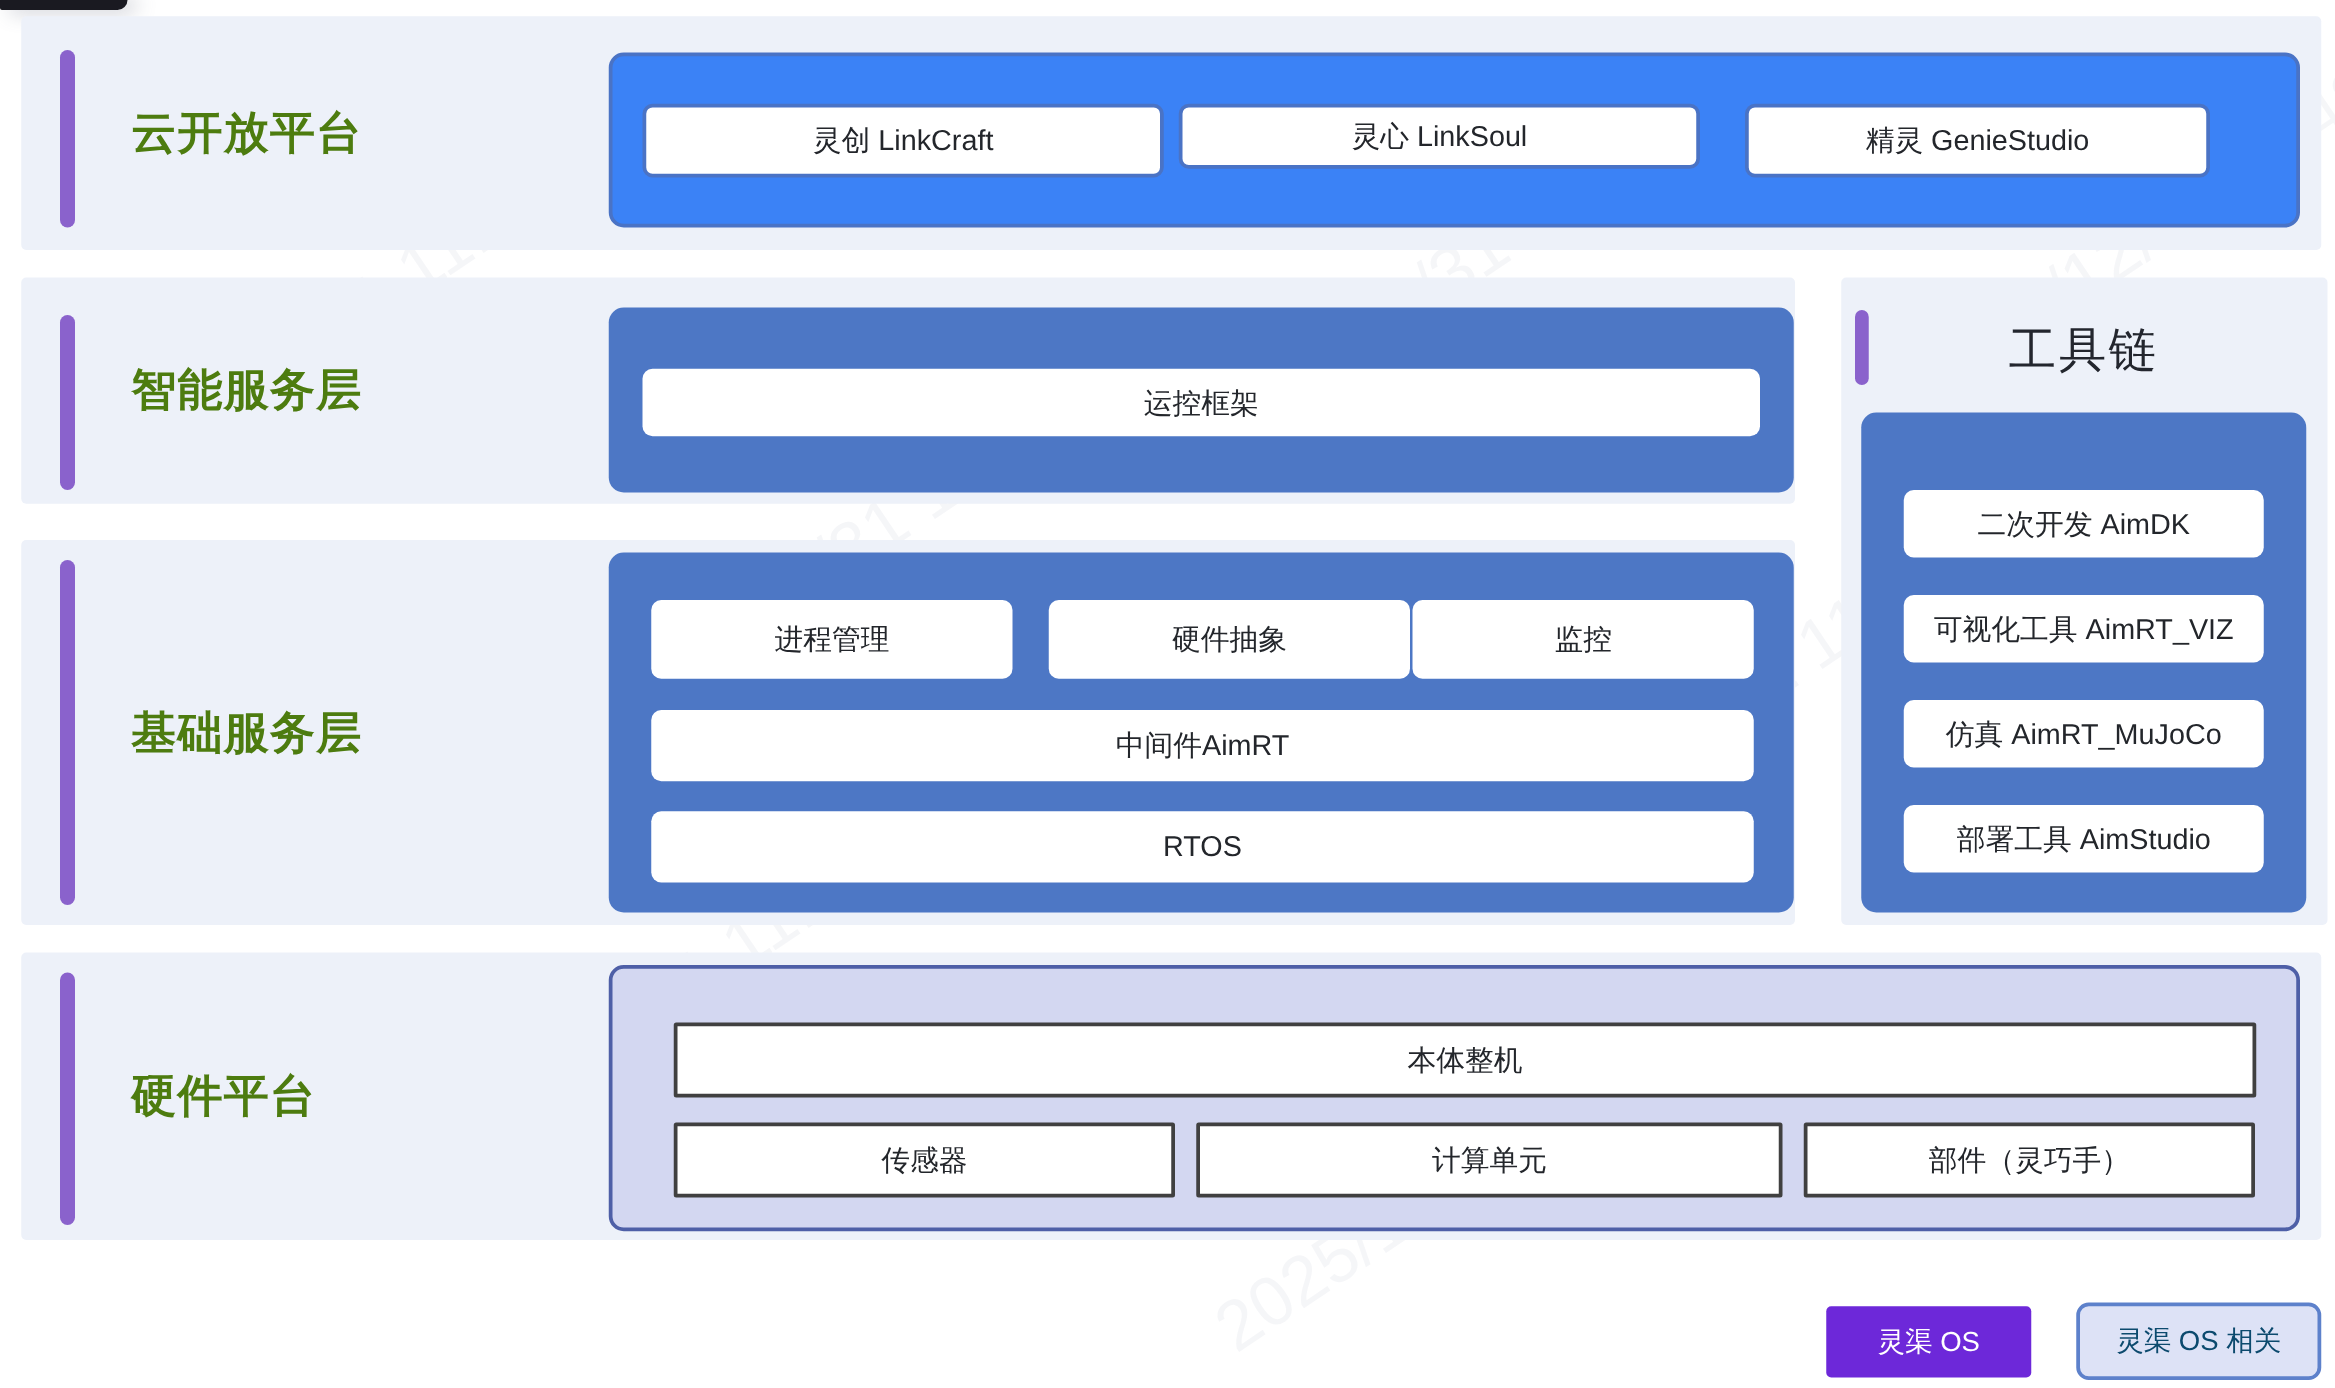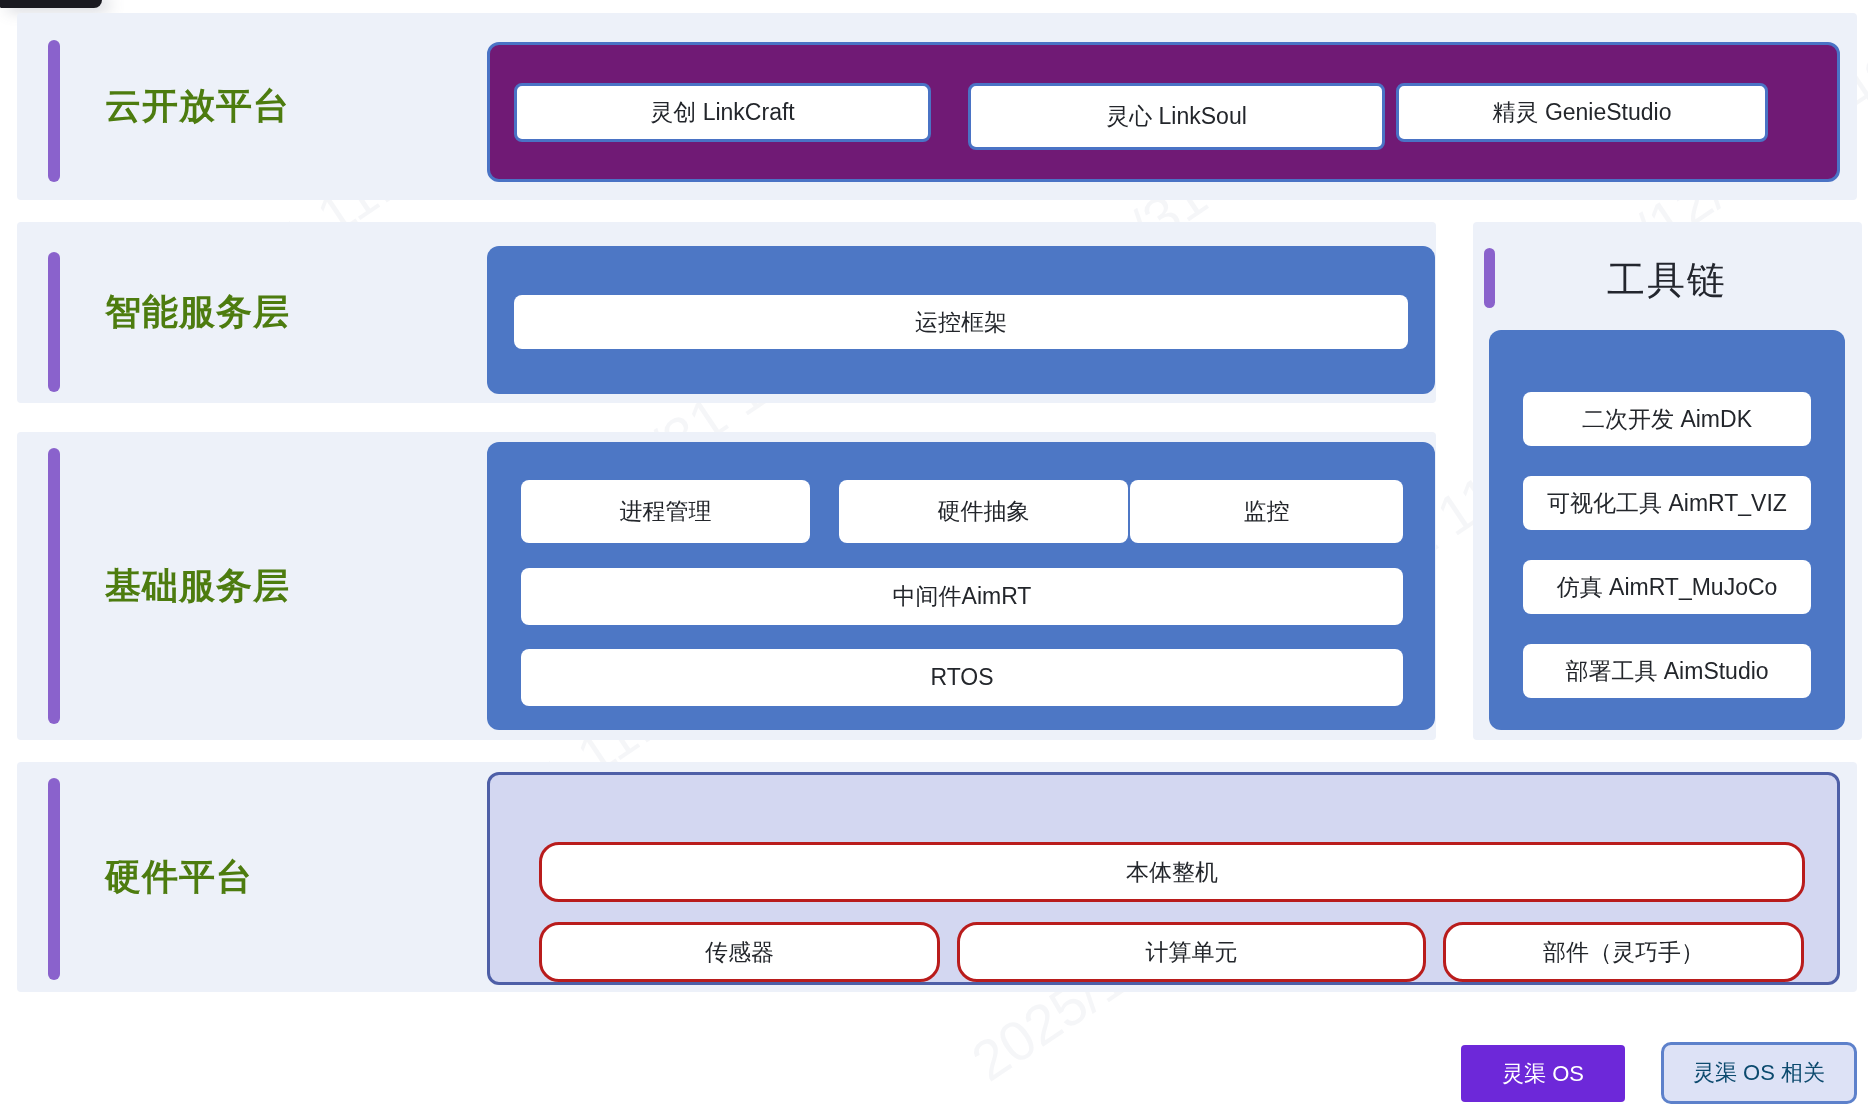--- a/index.html
+++ b/index.html
@@ -15,29 +15,29 @@
     position:absolute;display:flex;align-items:center;
     font-size:36px;font-weight:700;color:#4d7c0f;letter-spacing:1px;
   }
   .bluebox{position:absolute;background:#4d77c5;border-radius:12px;}
   .card{
     position:absolute;background:#ffffff;border-radius:8px;
     display:flex;align-items:center;justify-content:center;
     font-size:23px;color:#23262b;box-sizing:border-box;white-space:nowrap;
   }
   .cloud-container{
-    position:absolute;background:#701a75;border:3px solid #4a73c5;
+    position:absolute;background:#3b82f6;border:3px solid #4a73c5;
     border-radius:12px;box-sizing:border-box;
   }
   .cloud-container .card{border:3px solid #4a73c5;}
   .hw-container{
     position:absolute;background:#d3d7f1;border:3px solid #4e5fa7;
     border-radius:12px;box-sizing:border-box;
   }
-  .hw-container .card{border:3px solid #b91c1c;border-radius:20px;margin-top:24px;}
+  .hw-container .card{border:3px solid #404040;border-radius:2px;}
   .tools-title{
     position:absolute;display:flex;align-items:center;justify-content:center;
     font-size:38px;font-weight:500;color:#23262e;letter-spacing:2px;text-align:center;
   }
   .legend-chip-solid{
     position:absolute;background:#6d28d9;border-radius:4px;
     display:flex;align-items:center;justify-content:center;
     color:#ffffff;font-size:22px;white-space:nowrap;
   }
   .legend-chip-outline{
@@ -66,21 +66,21 @@
 <span class="wm" style="left:1520px;top:280px">2025/12/31 11:42</span>
 <span class="wm" style="left:960px;top:1040px">2025/12/31 11:42</span>
 
 <div class="corner-artifact"></div>
 
 <div class="panel" style="left:17px;top:13px;width:1840px;height:187px">
   <div class="vbar" style="left:31px;top:27px;height:142px"></div>
   <div class="layer-title" style="left:88px;top:0;height:187px">云开放平台</div>
   <div class="cloud-container" style="left:470px;top:29px;width:1353px;height:140px">
     <div class="card" style="left:24px;top:38px;width:417px;height:59px">灵创 LinkCraft</div>
-    <div class="card" style="left:478px;top:38px;width:417px;height:67px">灵心 LinkSoul</div>
+    <div class="card" style="left:453px;top:38px;width:417px;height:52px">灵心 LinkSoul</div>
     <div class="card" style="left:906px;top:38px;width:372px;height:59px">精灵 GenieStudio</div>
   </div>
 </div>
 
 <div class="panel" style="left:17px;top:222px;width:1419px;height:181px">
   <div class="vbar" style="left:31px;top:30px;height:140px"></div>
   <div class="layer-title" style="left:88px;top:0;height:181px">智能服务层</div>
   <div class="bluebox" style="left:470px;top:24px;width:948px;height:148px">
     <div class="card" style="left:27px;top:49px;width:894px;height:54px">运控框架</div>
   </div>

